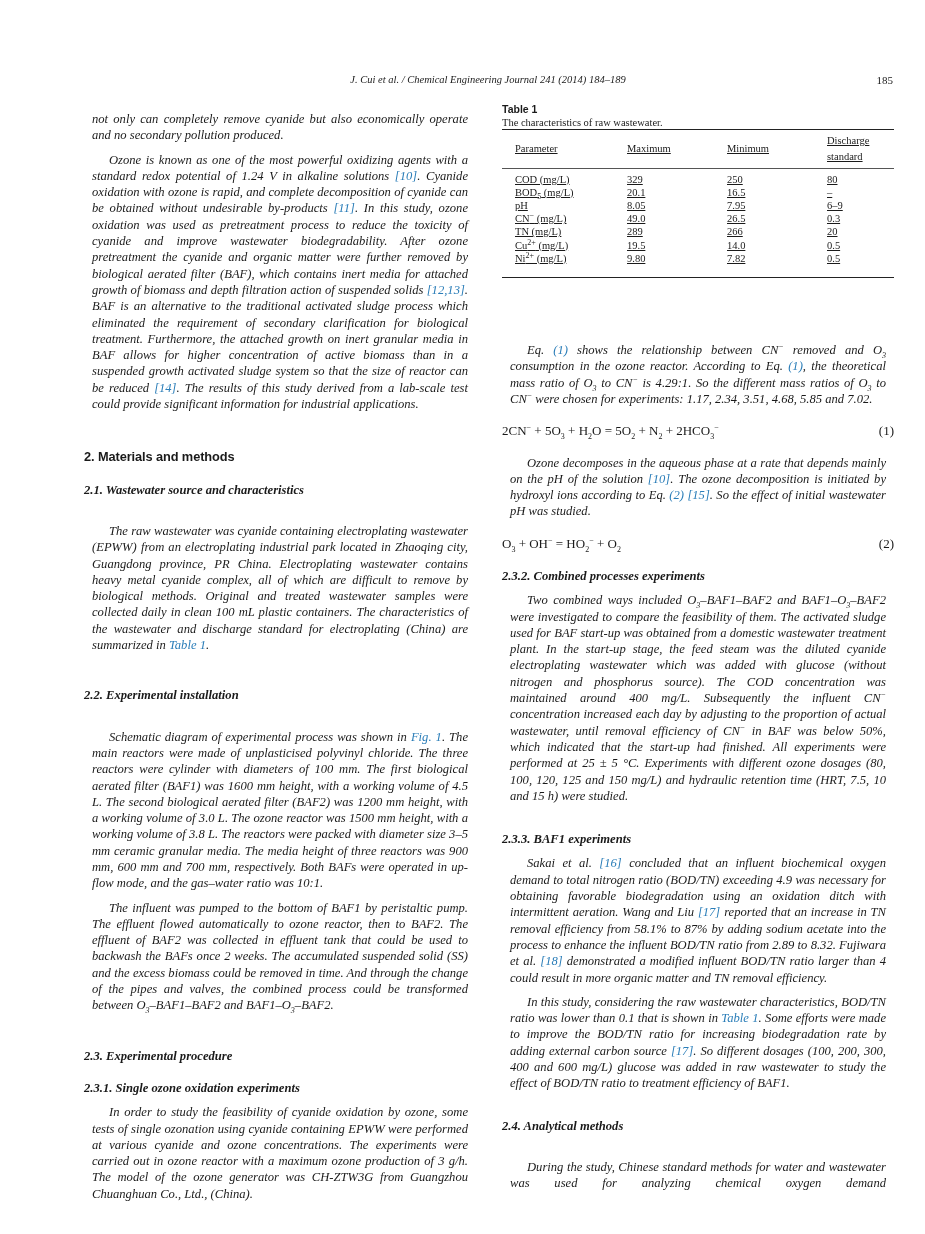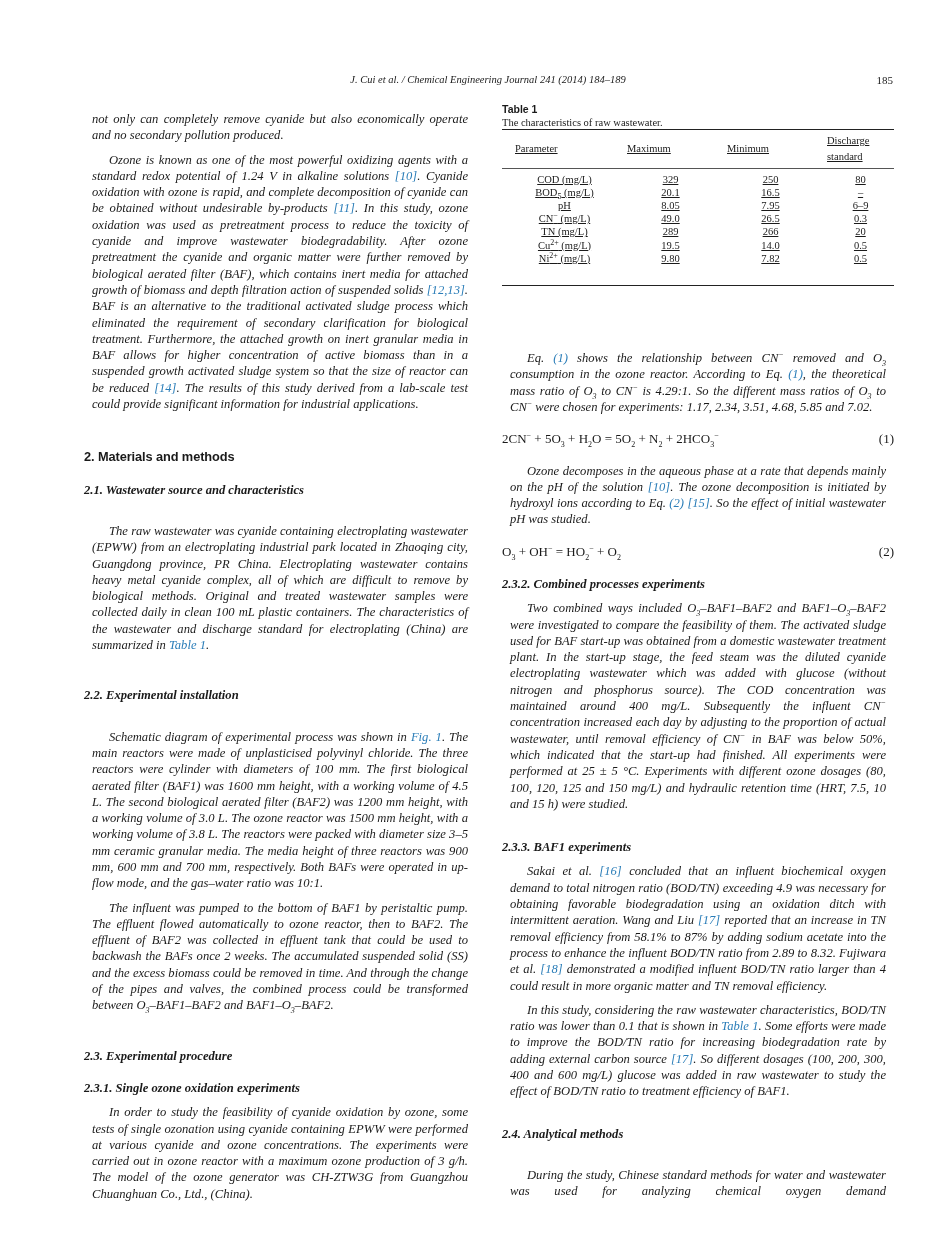--- a/index.html
+++ b/index.html
@@ -18,23 +18,23 @@
   .cite { color: #2a7db8; }
   sub, sup { font-size: 8px; line-height: 0; }
   .h-section { font-weight: bold; font-size: 12.8px; margin: 0; font-family: "Liberation Sans", sans-serif; letter-spacing: -0.1px; }
   .h-sub { font-style: italic; margin: 0; font-size: 12.6px; }
 
   .table-block { font-family: "Liberation Serif", serif; }
   .table-label { font-weight: bold; font-size: 10.5px; line-height: 13px; font-family: "Liberation Sans", sans-serif; }
   .table-caption { font-size: 10.5px; line-height: 13px; }
   table.raw { border-collapse: collapse; width: 392px; font-size: 10.5px; text-decoration: underline; }
   table.raw th { font-weight: normal; text-align: left; padding: 3px 0 2px 13px; border-top: 1px solid #222; border-bottom: 0.8px solid #555; height: 12px; }
-  table.raw td { text-align: center; padding: 0 0 0 13px; height: 13.2px; line-height: 13.2px; }
+  table.raw td { text-align: left; padding: 0 0 0 13px; height: 13.2px; line-height: 13.2px; }
   table.raw tr.first td { padding-top: 4px; }
-  table.raw tr.last td { padding-bottom: 20px; border-bottom: 1px solid #222; }
+  table.raw tr.last td { padding-bottom: 12px; border-bottom: 1px solid #222; }
   table.raw .c0 { width: 99px; } table.raw .c1 { width: 87px; } table.raw .c2 { width: 87px; }
 
   .equation { display: flex; justify-content: space-between; font-family: "Liberation Serif", serif; font-size: 13px; align-items: center; }
 </style>
 </head>
 <body>
 
 <div class="page">
 
   <div class="running-head">

